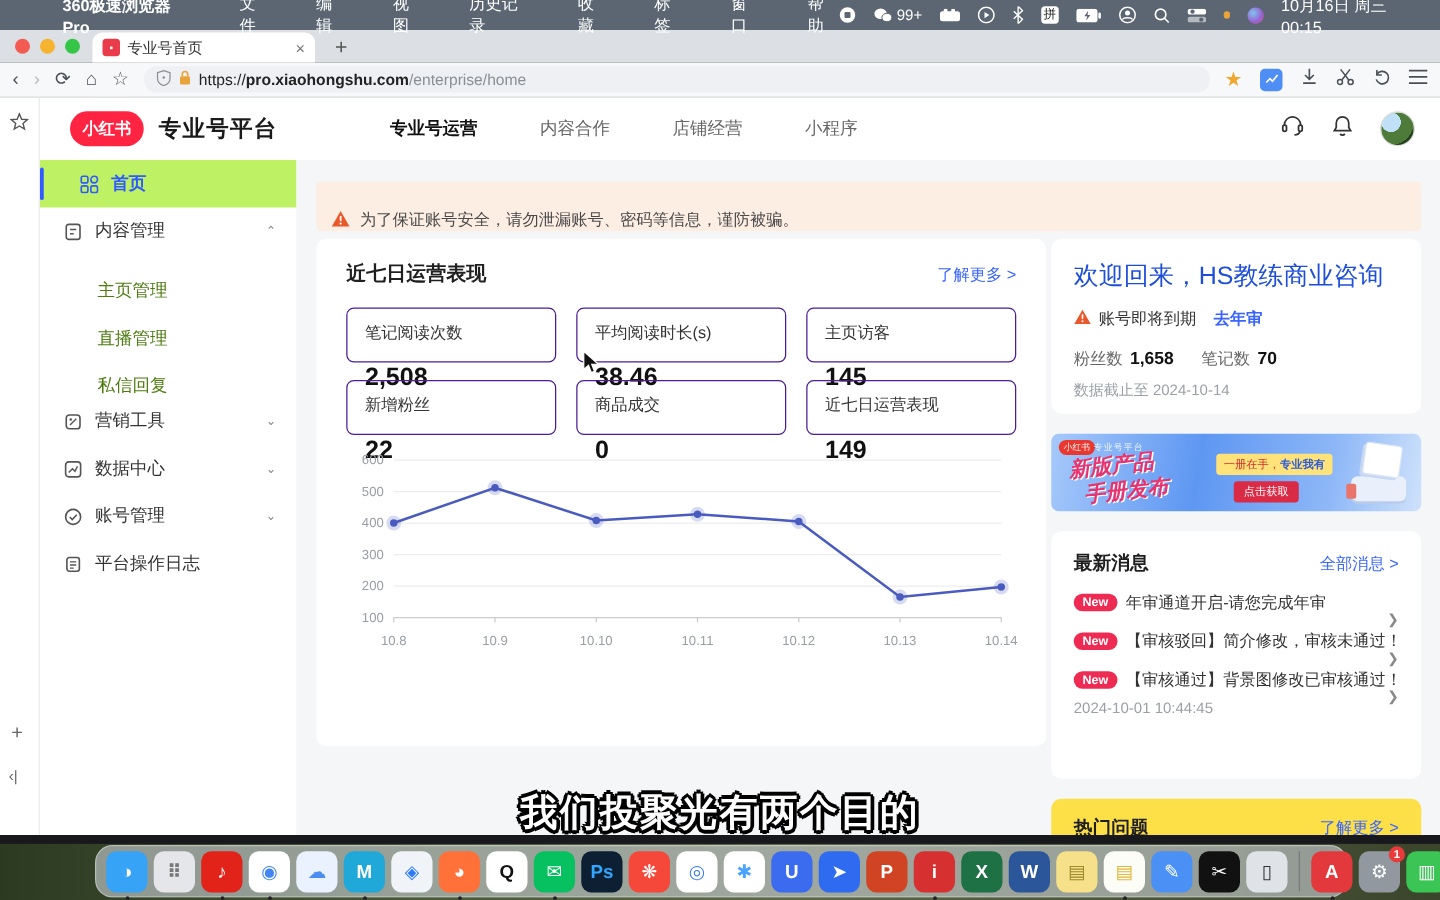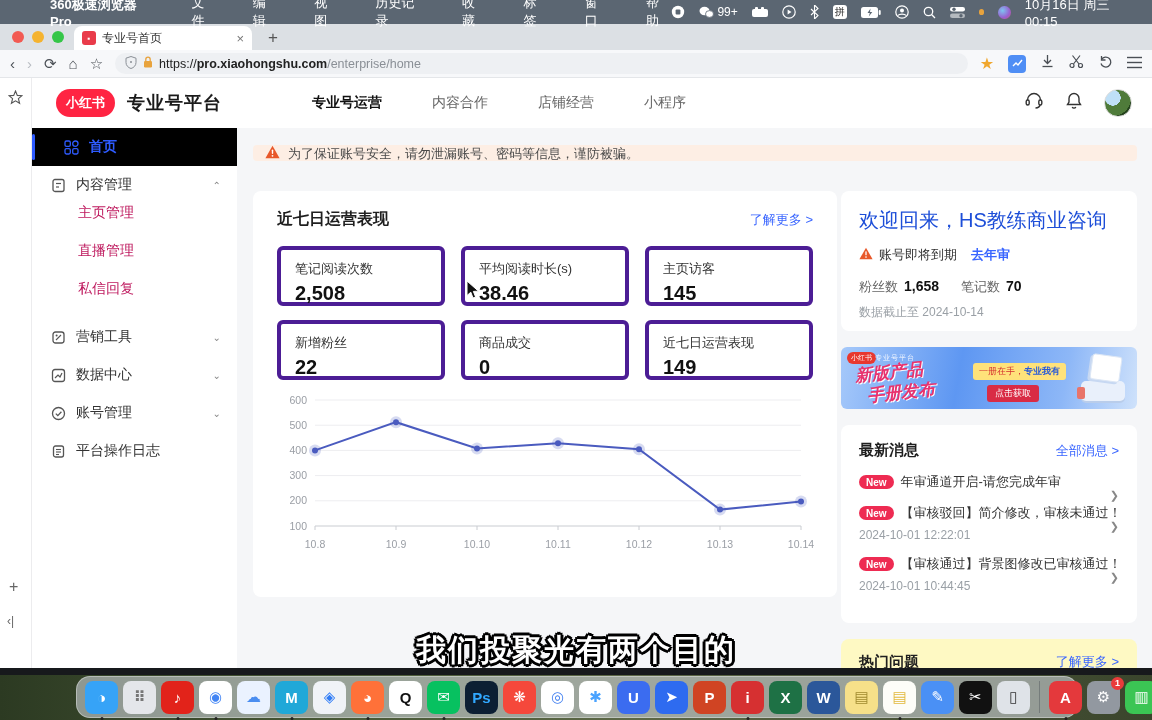--- a/index.html
+++ b/index.html
@@ -48,35 +48,35 @@
   .app-title { font-size:18px; font-weight:bold; color:#1a1a1a; margin-left:12px; letter-spacing:1px; }
   .app-nav { display:flex; gap:50px; margin-left:90px; font-size:14px; color:#666; }
   .app-nav .active { color:#111; font-weight:bold; }
   .hdr-right { margin-left:auto; display:flex; align-items:center; gap:20px; padding-right:20px; }
   .avatar { width:28px; height:28px; border-radius:50%; background:radial-gradient(circle at 30% 30%, #bfe0f7 0 30%, #4f7b3a 31% 70%, #24431c 71%); border:1px solid #ddd; }
 
   
   .sidebar { position:absolute; top:50px; left:32px; width:205px; bottom:0; background:#fff; font-size:14px; color:#333; }
   .sb-item { height:38px; display:flex; align-items:center; gap:10px; padding:0 16px 0 18px; position:relative; }
   .sb-item .chev { margin-left:auto; color:#888; font-size:10px; }
-  .sb-item.active { background:#000000; color:#2e5bff; font-weight:bold;padding-left:31px; }
+  .sb-item.active { background:#bef264; color:#2e5bff; font-weight:bold;padding-left:31px; }
   .sb-item.active::before { content:""; position:absolute; left:0; top:6px; bottom:6px; width:3px; background:#2e5bff; border-radius:2px; }
-  .sb-sub { height:38px; display:flex; align-items:flex-start; padding-left:46px; color:#be185d; }
+  .sb-sub { height:38px; display:flex; align-items:flex-end; padding-left:46px; color:#4d7c0f; }
   .sb-ico { width:16px; height:16px; display:flex; align-items:center; justify-content:center; }
 
   
-  .warn-banner { position:absolute; left:253px; top:67px; width:884px; height:16px; background:#fdeee4; border-radius:4px; display:flex; align-items:flex-start; gap:8px; padding:0 12px; font-size:13px; color:#4a4a4a; }
+  .warn-banner { position:absolute; left:253px; top:67px; width:884px; height:40px; background:#fdeee4; border-radius:4px; display:flex; align-items:flex-end; gap:8px; padding:0 12px; font-size:13px; color:#4a4a4a; }
   .main-card { position:absolute; left:253px; top:113px; width:584px; height:406px; background:#fff; border-radius:8px; padding:18px 24px; }
   .card-head { display:flex; align-items:center; }
   .card-title { font-size:16px; font-weight:bold; color:#1f1f1f; }
   .link-more { margin-left:auto; color:#3a66ff; font-size:13px; }
   .stat-grid { margin-top:16px; display:grid; grid-template-columns:repeat(3,1fr); gap:14px 16px; }
-  .stat-card { border:4px solid #4c1d95; border-radius:6px; padding:10px 14px; height:60px; }
+  .stat-card { border:1px solid #4c1d95; border-radius:6px; padding:10px 14px; height:44px; }
   .stat-label { font-size:13px; color:#333; }
-  .stat-value { font-size:20px; font-weight:bold; color:#111; margin-top:4px; }
+  .stat-value { font-size:20px; font-weight:bold; color:#111; margin-top:16px; }
   .tick { font-size:10.5px; fill:#9a9ea5; font-family:"Liberation Sans","DejaVu Sans",sans-serif; }
 
   
   .right-col { position:absolute; left:841px; top:113px; width:296px; }
   .welcome-card { background:#fff; border-radius:8px; padding:16px 18px; height:140px; }
   .welcome-title { font-size:20px; font-weight:normal; color:#1d4ed8; }
   .welcome-warn { display:flex; align-items:center; gap:6px; margin-top:12px; font-size:13px; color:#333; }
   .go-renew { color:#3a66ff; font-weight:bold; margin-left:8px; }
   .acct-stats { display:flex; gap:22px; margin-top:14px; font-size:13px; color:#666; align-items:center; }
   .acct-stats b { color:#111; font-size:14px; margin-left:6px; }
@@ -95,21 +95,21 @@
   .pb-doc { position:absolute; top:0; right:6px; width:30px; height:26px; background:#fff; border-radius:3px; transform:rotate(8deg); box-shadow:-2px 2px 0 #c7d8f2; border:1px solid #dde7f5; }
   .pb-red { position:absolute; bottom:2px; left:2px; width:8px; height:12px; background:#e8746a; border-radius:2px; }
 
   .news-card { margin-top:16px; background:#fff; border-radius:8px; padding:16px 18px 10px; height:198px; overflow:hidden; }
   .news-item { margin-top:13px; position:relative; padding-right:16px; }
   .news-line { display:flex; align-items:center; gap:7px; }
   .badge-new { background:#ee2b52; color:#fff; font-size:10px; font-weight:bold; padding:1.5px 7px; border-radius:9px; }
   .news-text { font-size:13px; color:#333; white-space:nowrap; }
   .news-time { font-size:12px; color:#9aa0a6; margin-top:6px; }
   .news-chev { position:absolute; right:0; top:16px; color:#888; font-size:11px; }
-  .hot-card { margin-top:16px; background:#fef9c3; border-radius:8px 8px 0 0; padding:14px 18px; height:40px; display:flex; }
+  .hot-card { margin-top:16px; background:#fde047; border-radius:8px 8px 0 0; padding:14px 18px; height:40px; display:flex; }
 
   
   .subtitle { position:absolute; top:630px; left:0; width:1152px; text-align:center; z-index:40; font-size:30px; font-weight:bold; color:#fff; letter-spacing:2px;
     text-shadow:-2px -2px 0 #000, 2px -2px 0 #000, -2px 2px 0 #000, 2px 2px 0 #000, 0 3px 0 #000, 3px 0 0 #000, -3px 0 0 #000, 0 -3px 0 #000; }
 
   
   .video-edge { position:absolute; top:668px; left:0; width:1152px; height:7px; background:#17191c; z-index:20; }
   .wallpaper { position:absolute; top:675px; left:0; width:1152px; height:45px; background:linear-gradient(90deg,#2c3a22,#4a5a38 30%,#5d6847 55%,#3a452c); z-index:1; }
   .dock { position:absolute; left:76px; top:676px; width:1002px; height:42px; background:rgba(205,210,216,.6); border:1px solid rgba(255,255,255,.35); border-radius:14px; display:flex; align-items:center; gap:5px; padding:0 8px; z-index:30; backdrop-filter:blur(4px); }
   .dock-item { position:relative; width:33px; height:33px; border-radius:8px; display:flex; align-items:center; justify-content:center; font-weight:bold; font-size:15px; color:#fff; flex:0 0 auto; }
@@ -500,21 +500,20 @@
             <span class="badge-new">New</span>
             <span class="news-text">年审通道开启-请您完成年审</span>
           </div>
         <span class="news-chev">❯</span>
       </div>
       <div class="news-item">
         <div class="news-line">
             <span class="badge-new">New</span>
             <span class="news-text">【审核驳回】简介修改，审核未通过！</span>
           </div>
-        <div class="news-time">2024-10-01 12:22:01</div>
         <span class="news-chev">❯</span>
       </div>
       <div class="news-item">
         <div class="news-line">
             <span class="badge-new">New</span>
             <span class="news-text">【审核通过】背景图修改已审核通过！</span>
           </div>
         <div class="news-time">2024-10-01 10:44:45</div>
         <span class="news-chev">❯</span>
       </div>

